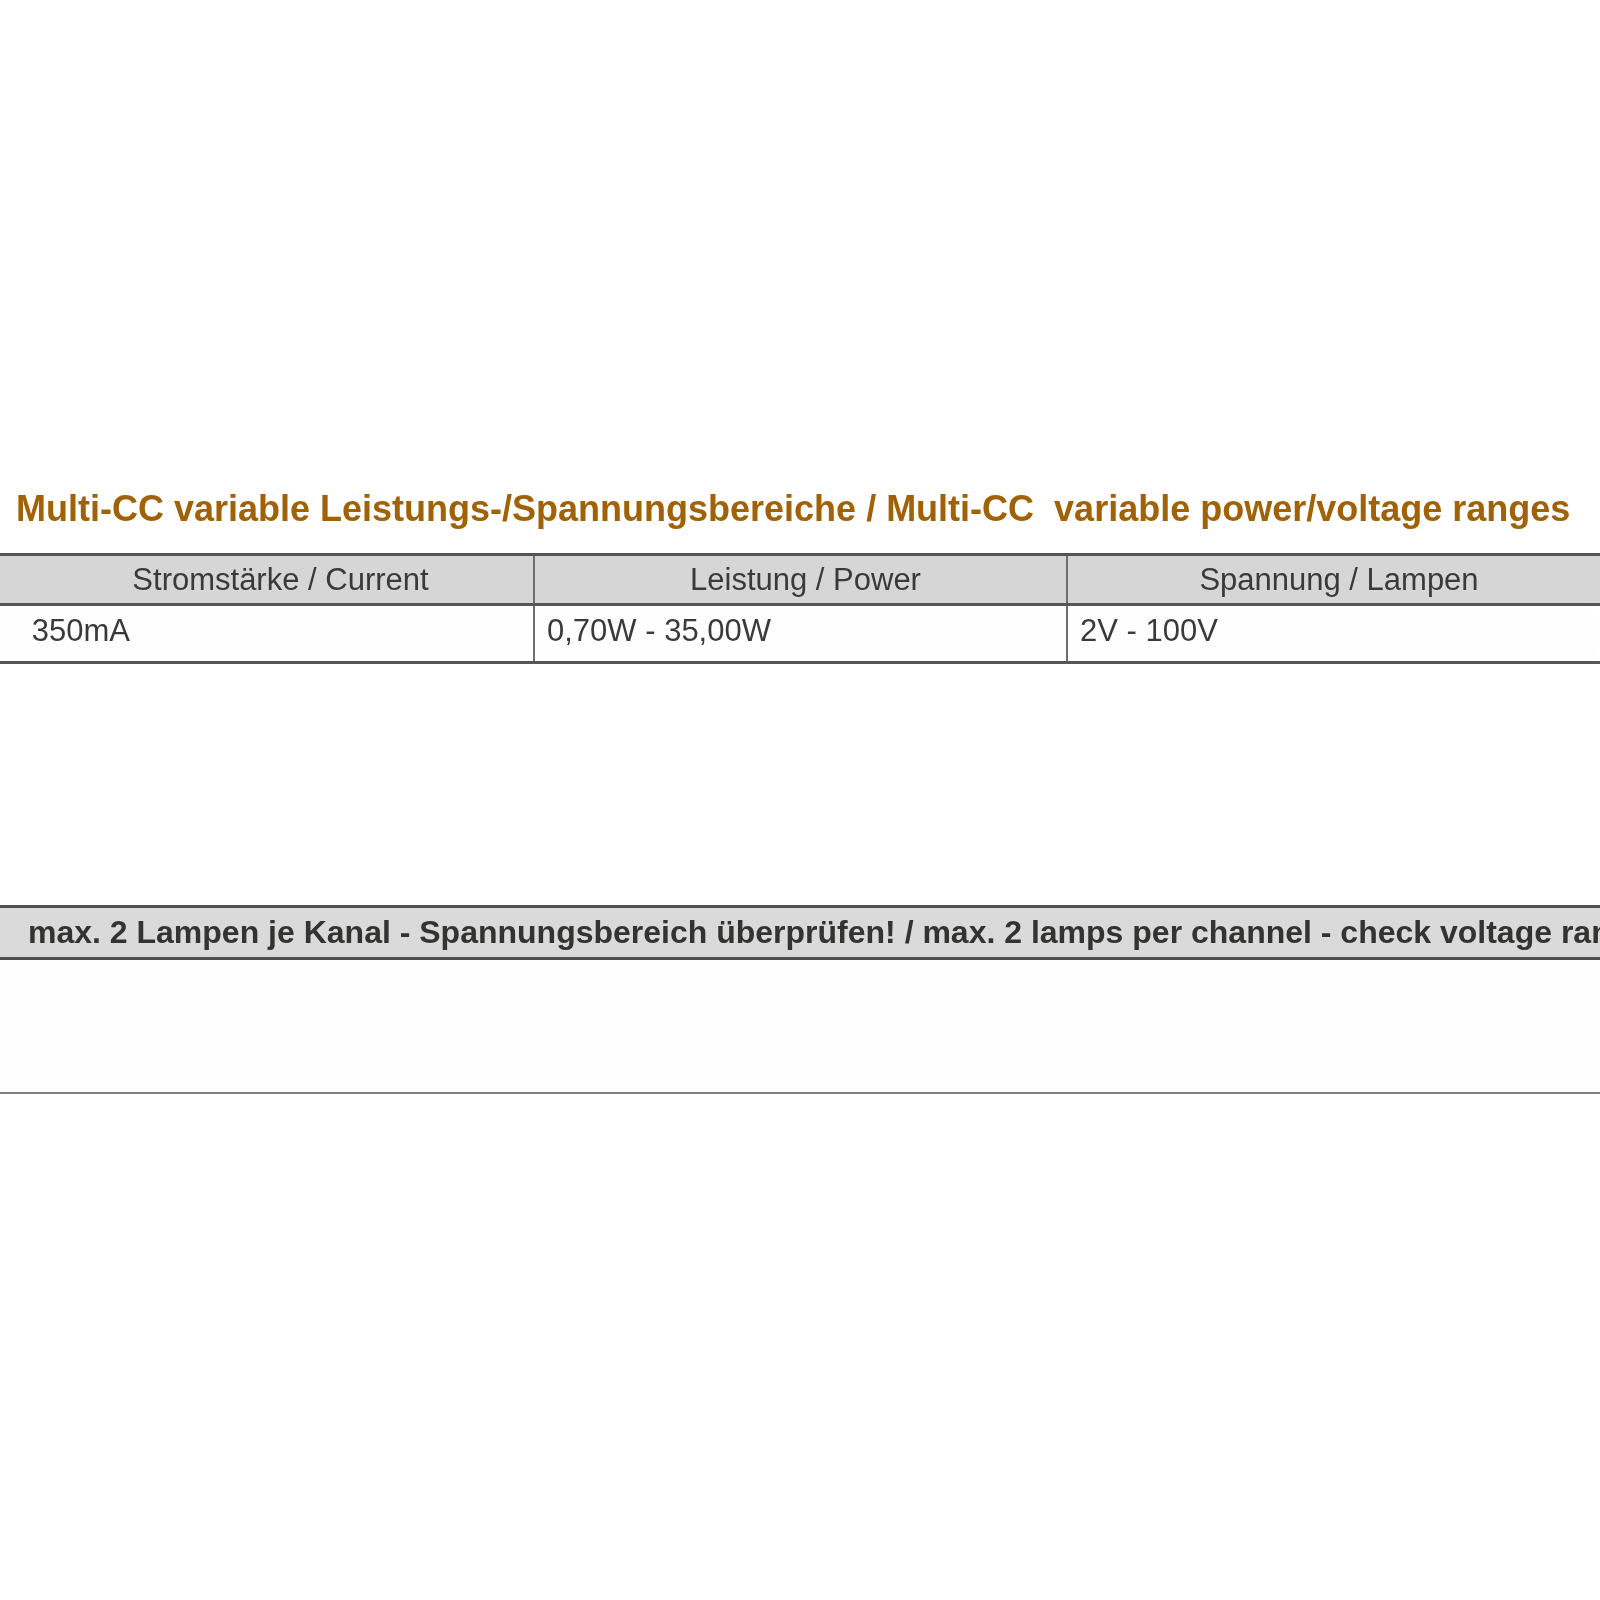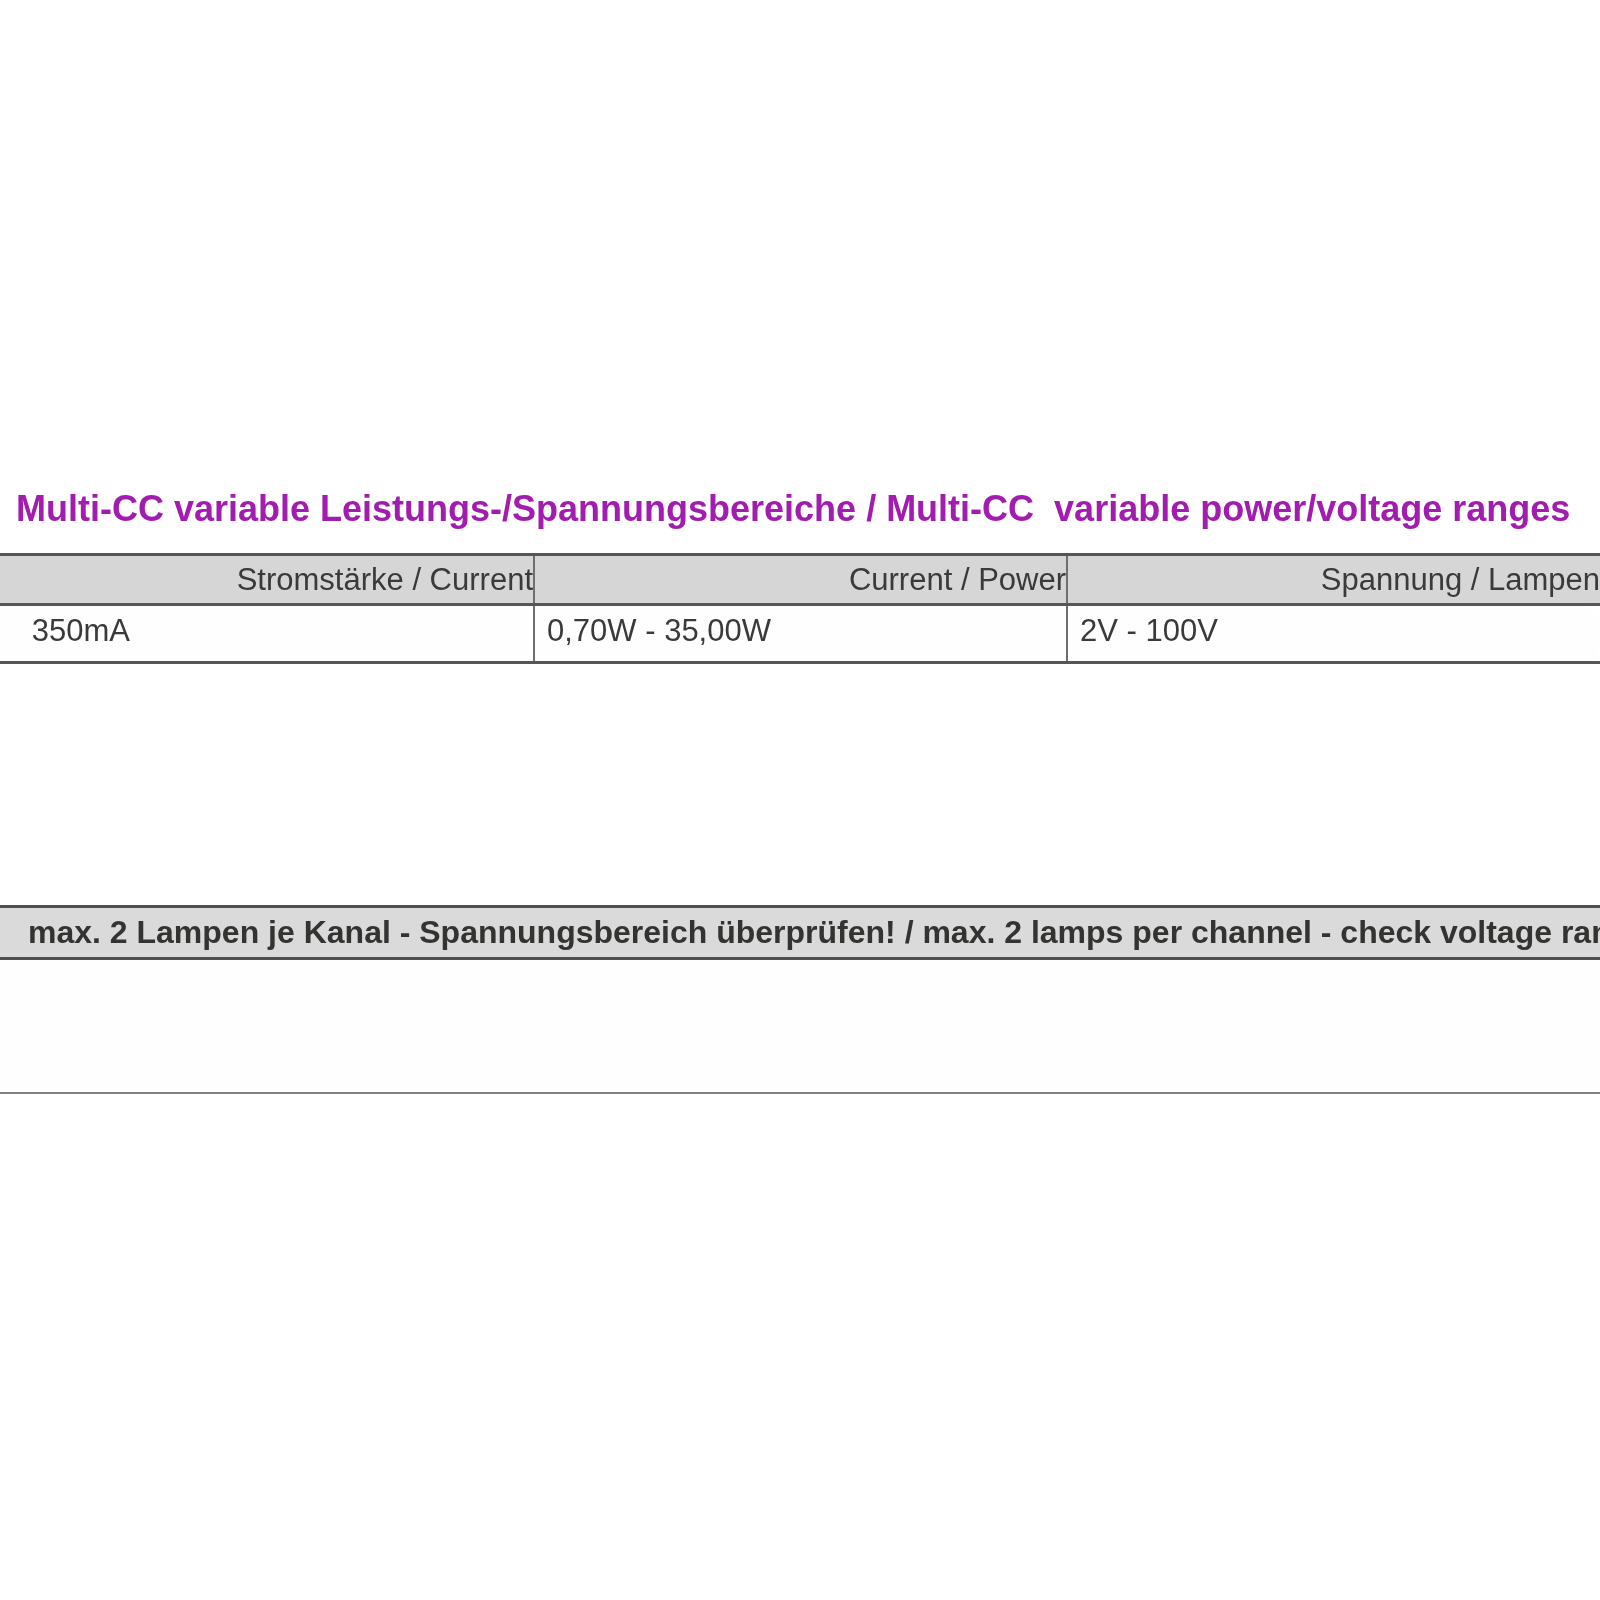--- a/index.html
+++ b/index.html
@@ -10,42 +10,42 @@
     font-family:"Liberation Sans", sans-serif;
     color:#3a3a39;
     overflow:hidden;
   }
   .title{
     position:absolute;
     left:16px;top:488px;
     margin:0;
     font-size:36px;
     font-weight:bold;
-    color:#a21caf;
+    color:#a16207;
     white-space:pre;
     letter-spacing:0;
   }
   table.spec-table{
     position:absolute;
     left:0;top:553px;
     width:1600px;
     border-collapse:collapse;
     table-layout:fixed;
     font-size:31px;
     color:#3a3a39;
     border-top:3px solid #565656;
     border-bottom:3px solid #565656;
   }
   table.spec-table col.c1{width:534px;}
   table.spec-table col.c2{width:533px;}
   table.spec-table col.c3{width:533px;}
   table.spec-table th{
     background:#d6d6d6;
     font-weight:normal;
-    text-align:right;
+    text-align:center;
     height:47px;
     padding:0 0 0 10px;
     border-bottom:3px solid #565656;
   }
   table.spec-table th.h-current{padding-left:28px;}
   table.spec-table td{
     height:49px;
     padding:0 0 6px 12px;
     border-top:2px solid #909090;
     background:#fefefe;
@@ -86,21 +86,21 @@
 
   <table class="spec-table">
     <colgroup>
         <col class="c1">
         <col class="c2">
         <col class="c3">
       </colgroup>
     <thead>
       <tr>
         <th class="h-current">Stromstärke / Current</th>
-        <th>Current / Power</th>
+        <th>Leistung / Power</th>
         <th>Spannung / Lampen</th>
       </tr>
     </thead>
     <tbody>
       <tr>
         <td><span class="cur">350mA</span></td>
         <td>0,70W - 35,00W</td>
         <td class="voltage">2V - 100V</td>
       </tr>
     </tbody>

